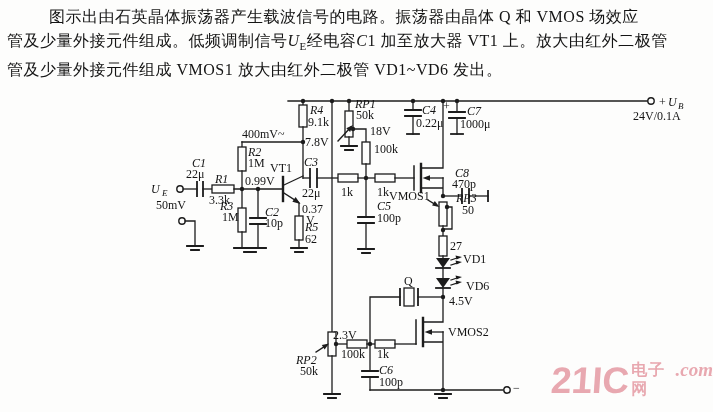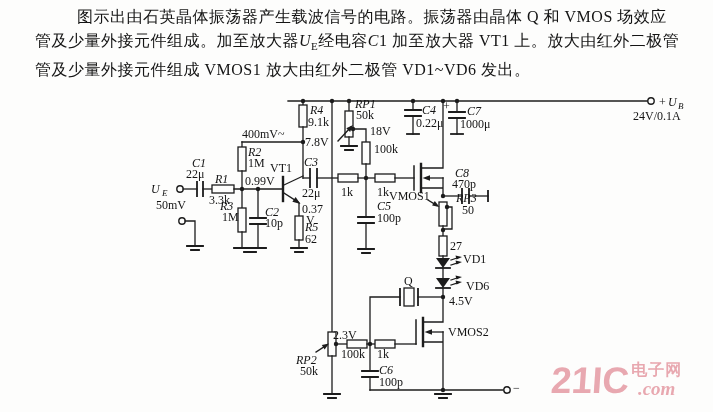--- a/index.html
+++ b/index.html
@@ -1,52 +1,52 @@
 <!DOCTYPE html>
 <html><head>
 <meta charset="utf-8">
 <style>
   html,body{margin:0;padding:0;background:#fff;}
   .page{position:relative;width:713px;height:412px;background:#fdfdfc;overflow:hidden;
         font-family:"Liberation Serif","DejaVu Serif",serif;color:#141414;}
   .para{position:absolute;left:7px;top:5px;width:702px;font-size:16px;line-height:23.5px;
         letter-spacing:.5px;}
-  .para .ln{white-space:nowrap;margin-left:28px;}
+  .para .ln{white-space:nowrap;}
   .para .ind{text-indent:42px;}
   .para i{font-style:italic;}
   .para sub{font-size:11px;}
   svg{position:absolute;left:0;top:0;}
   .w{stroke:#1c1c1c;stroke-width:1.3;fill:none;stroke-linecap:square;}
   .w2{stroke:#1c1c1c;stroke-width:1.8;fill:none;stroke-linecap:square;}
   .bar{stroke:#1c1c1c;stroke-width:2.4;fill:none;stroke-linecap:square;}
   .ch{stroke:#1c1c1c;stroke-width:2.4;fill:none;stroke-linecap:square;}
   .gt{stroke:#1c1c1c;stroke-width:1.5;fill:none;stroke-linecap:square;}
   .rb{fill:#fdfdfc;stroke:#1c1c1c;stroke-width:1.3;}
   .d{fill:#1c1c1c;stroke:none;}
   .f{fill:#1c1c1c;stroke:none;}
   .tc{fill:#fdfdfc;stroke:#1c1c1c;stroke-width:1.4;}
   text{fill:#141414;}
   .lb{font:italic 12px "Liberation Serif",serif;}
   .vl{font:12px "Liberation Serif",serif;}
   .sb{font:italic 9px "Liberation Serif",serif;}
   .wm{position:absolute;left:551px;top:360px;width:162px;display:flex;align-items:flex-start;
       color:#e59aa3;opacity:.85;font-family:"Liberation Sans","DejaVu Sans",sans-serif;}
   .wm-big{font-size:37px;font-weight:800;transform:skewX(-4deg);line-height:42px;}
-  .wm-col{margin-left:2px;display:flex;flex-direction:column;}
+  .wm-col{margin-left:2px;display:flex;flex-direction:row;}
   .wm-cn{font-size:16px;font-weight:700;letter-spacing:1px;line-height:19px;}
   .wm-com{font-size:19px;font-weight:800;font-style:italic;font-family:"Liberation Serif",serif;line-height:20px;text-align:center;}
 </style>
 </head>
 <body>
 
 <div class="page">
 
   <div class="para">
     <div class="ln ind">图示出由石英晶体振荡器产生载波信号的电路。振荡器由晶体 Q 和 VMOS 场效应</div>
-    <div class="ln"><span>管及少量外接元件组成。加至放大器</span><i>U</i><sub>E</sub><span>经电容</span><i>C</i><span>1</span> <span>加至放大器 VT1 上。放大由红外二极管</span></div>
+    <div class="ln"><span>管及少量外接元件组成。低频调制信号</span><i>U</i><sub>E</sub><span>经电容</span><i>C</i><span>1</span> <span>加至放大器 VT1 上。放大由红外二极管</span></div>
     <div class="ln">管及少量外接元件组成 VMOS1 放大由红外二极管 VD1~VD6 发出。</div>
   </div>
 
   <svg width="713" height="412" viewBox="0 0 713 412">
 
     <g>
       <path class="w" d="M288,101 H648"></path>
       <circle class="tc" cx="651" cy="101" r="3.2"></circle>
       <circle class="d" cx="303" cy="101" r="2.2"></circle>
         <circle class="d" cx="332" cy="101" r="2.2"></circle>

